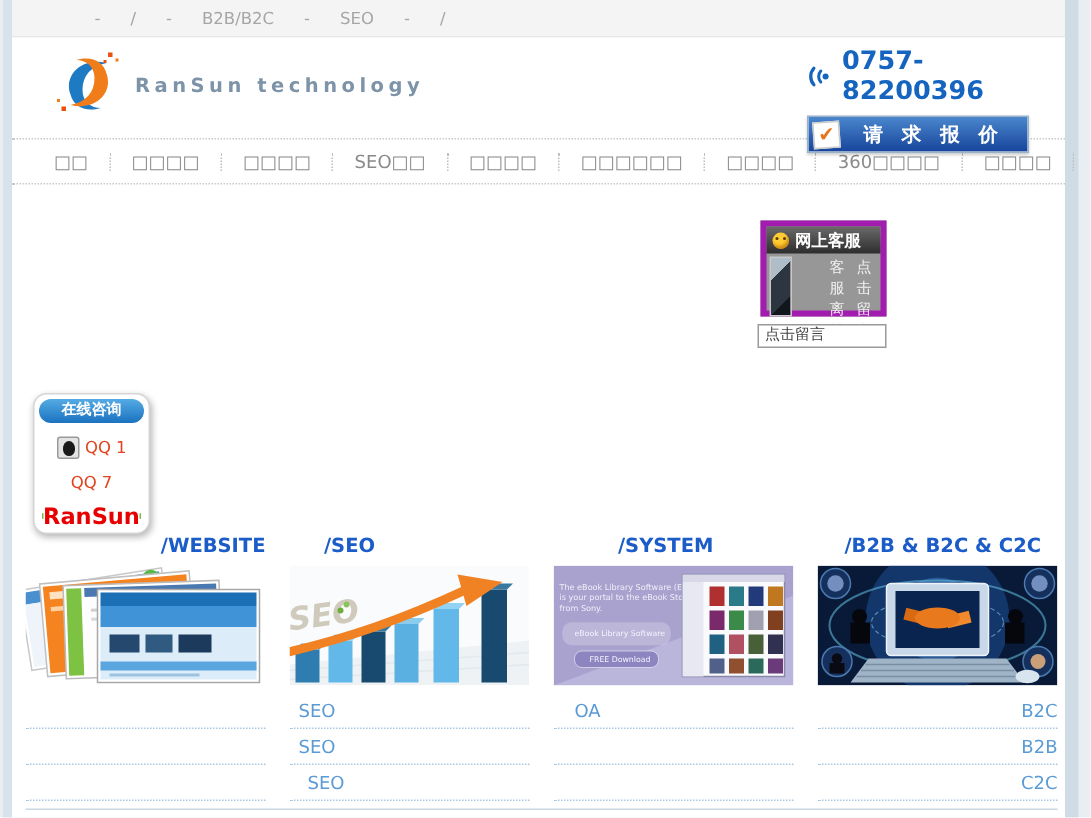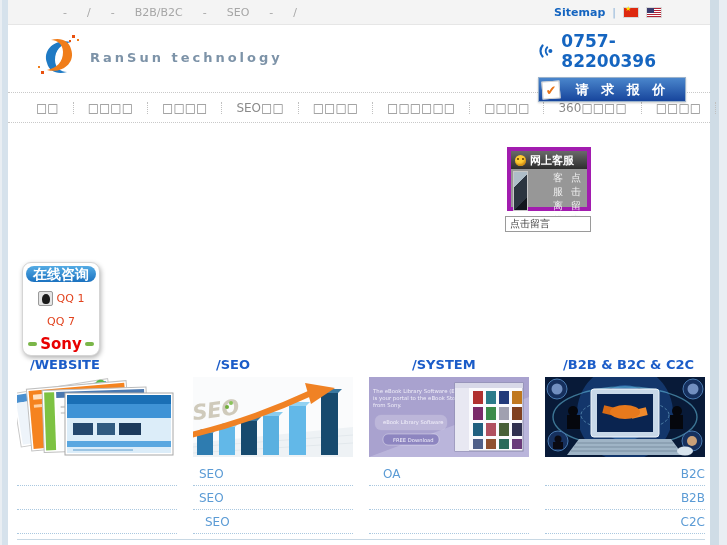--- a/index.html
+++ b/index.html
@@ -66,37 +66,37 @@
   .cs-lines { display:flex; flex-direction:row; justify-content:center; gap:4px; padding-left:5px;margin-left:20px; }
   .cs-lines div { font-size:10px; color:#f0f0f0; }
   .cs-msgbox { position:absolute; left:497px; top:93px; width:86px; height:16px; background:#fff;
                border:1px solid #9a9a9a; font-size:10px; color:#444; line-height:14px;
                padding-left:4px; cursor:pointer; }
 
   
   .qq-panel { position:absolute; left:14px; top:139px; width:78px; height:94px; background:#fff;
               border:1px solid #d5d5d5; border-radius:9px; box-shadow:1px 2px 5px rgba(0,0,0,.3); }
   .qq-header { margin:3px; height:16px; border-radius:8px; background:linear-gradient(#54abe4,#1b72c0);
-               color:#fff; font-size:14px; font-weight:bold; text-align:center; line-height:16px; }
+               color:#fff; font-size:10px; font-weight:bold; text-align:center; line-height:16px; }
   .qq-row { display:flex; align-items:center; justify-content:center; gap:4px; margin-top:9px;
             font-size:11px; color:#e2431e; cursor:pointer; }
   .qq-icon { width:15px; height:15px; border:1px solid #9a9a9a; background:#e4e4e4; border-radius:2px;
              position:relative; }
   .qq-icon::after { content:""; position:absolute; left:3px; top:2px; width:8px; height:10px;
              background:#1a1a1a; border-radius:50% 50% 45% 45%; }
   .qq-close-row { display:flex; align-items:center; justify-content:space-between; margin-top:7px;
                   padding:0 5px; }
   .qq-dash { width:9px; height:4px; background:#7ab648; border-radius:2px; }
   .qq-close { font-size:15px; font-weight:bold; color:#e80000; cursor:pointer; }
 
   
   .columns { position:absolute; left:9px; top:234px; display:flex; gap:16px; }
   .col { width:160px; }
   .col-heading { font-size:13px; font-weight:bold; color:#1b5cc8; height:18px; cursor:pointer; }
-  .col:nth-child(1) .col-heading { padding-left:13px; }
+  .col:nth-child(1) .col-heading { padding-left:13px;text-align:right; }
   .col:nth-child(2) .col-heading { padding-left:23px; }
   .col:nth-child(3) .col-heading { padding-left:43px; }
   .col:nth-child(4) .col-heading { padding-left:18px; }
   .col-img { width:160px; height:80px; overflow:hidden; margin-top:2px; cursor:pointer; }
   .col-links { margin-top:5px; }
   .link-row { height:24px; line-height:24px; font-size:12px; color:#5b9bd5;
               border-bottom:1px dotted #aac8e0; cursor:pointer; }
   .col:nth-child(2) .link-row { padding-left:6px; }
   .col:nth-child(2) .link-row:nth-child(3) { padding-left:12px; }
   .col:nth-child(3) .link-row { padding-left:14px; }
@@ -116,26 +116,20 @@
     <div class="topbar">
       <div class="topbar-links">
         <span>-</span>
         <span>/</span>
         <span>-</span>
         <span>B2B/B2C</span>
         <span>-</span>
         <span>SEO</span>
         <span>-</span>
         <span>/</span>
-      </div>
-      <div class="topbar-right">
-        <span class="sitemap">Sitemap</span>
-        <span class="tb-sep">|</span>
-        <span class="flag flag-cn"></span>
-        <span class="flag flag-us"></span>
       </div>
     </div>
 
     <div class="header">
       <div class="logo">
         <svg width="46" height="46" viewBox="0 0 46 46">
           <path d="M11 30 C6 16 20 5 35 9 C25 11 19 17 19 27 C19 35 25 39 31 39 C21 42 13 38 11 30 Z" fill="#1f7ac4"></path>
           <path d="M35 16 C40 30 26 41 11 37 C21 35 27 29 27 19 C27 11 21 7 15 7 C25 4 33 8 35 16 Z" fill="#f07d1a"></path>
           <rect x="36" y="2" width="3" height="3" fill="#e8510f"></rect>
           <rect x="41" y="6" width="2" height="2" fill="#f07d1a"></rect>
@@ -197,21 +191,21 @@
         <div class="qq-header">在线咨询</div>
         <div class="qq-row">
           <span class="qq-icon"></span>
           <span>QQ 1</span>
         </div>
         <div class="qq-row">
           <span>QQ 7</span>
         </div>
         <div class="qq-close-row">
           <span class="qq-dash"></span>
-          <span class="qq-close">Sony</span>
+          <span class="qq-close">RanSun</span>
           <span class="qq-dash"></span>
         </div>
       </div>
 
       <div class="columns">
 
         <div class="col">
           <div class="col-heading">/WEBSITE</div>
           <div class="col-img">
             <svg width="160" height="80" viewBox="0 0 160 80">

